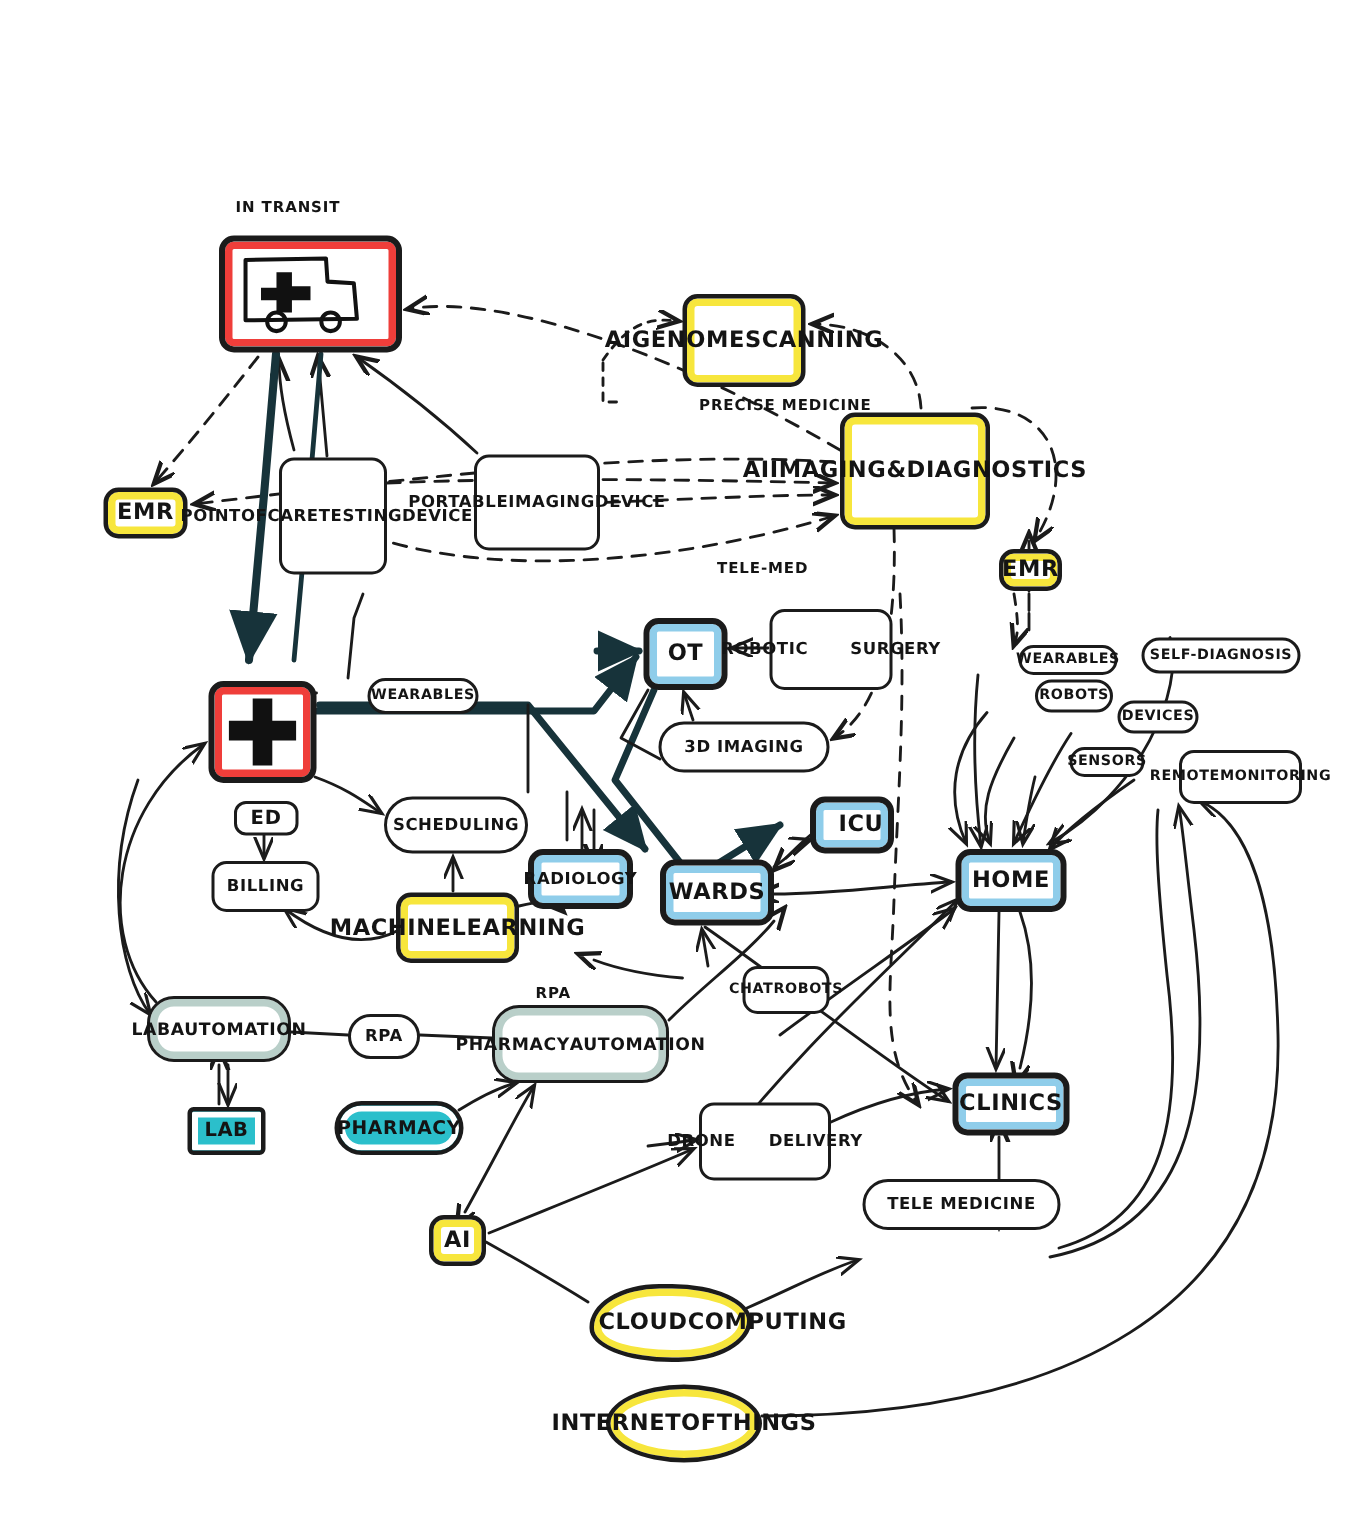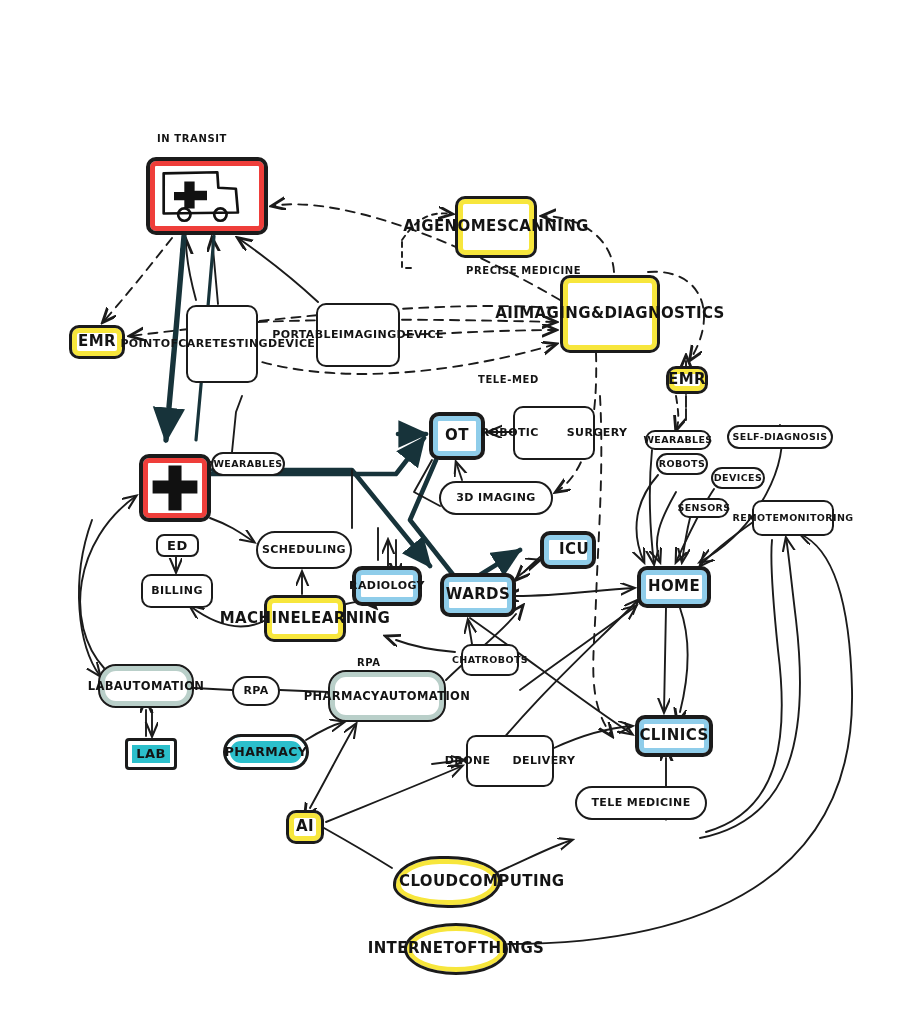--- a/index.html
+++ b/index.html
@@ -25,21 +25,21 @@
     border:2.6px solid #1b1b1b;
     border-radius:9px;
     padding:2px 3px;
     z-index:5;
   }
   .node span{display:block;}
 
   
   .plain{border-width:2.2px;border-radius:10px;font-size:11px;}
   .pill{border-radius:20px;}
-  .tiny{font-size:9.5px;border-width:2px;}
+  .tiny{font-size:9.5px;border-width:2px;margin-left:34px;}
 
   
   .place{
     border-width:4px;border-radius:10px;
     font-size:15px;
     box-shadow:inset 0 0 0 5px var(--fill,#ffffff);
   }
   .place-blue{--fill:#8fcdea;}
   .place-red{--fill:#ef3e3a;}
 

